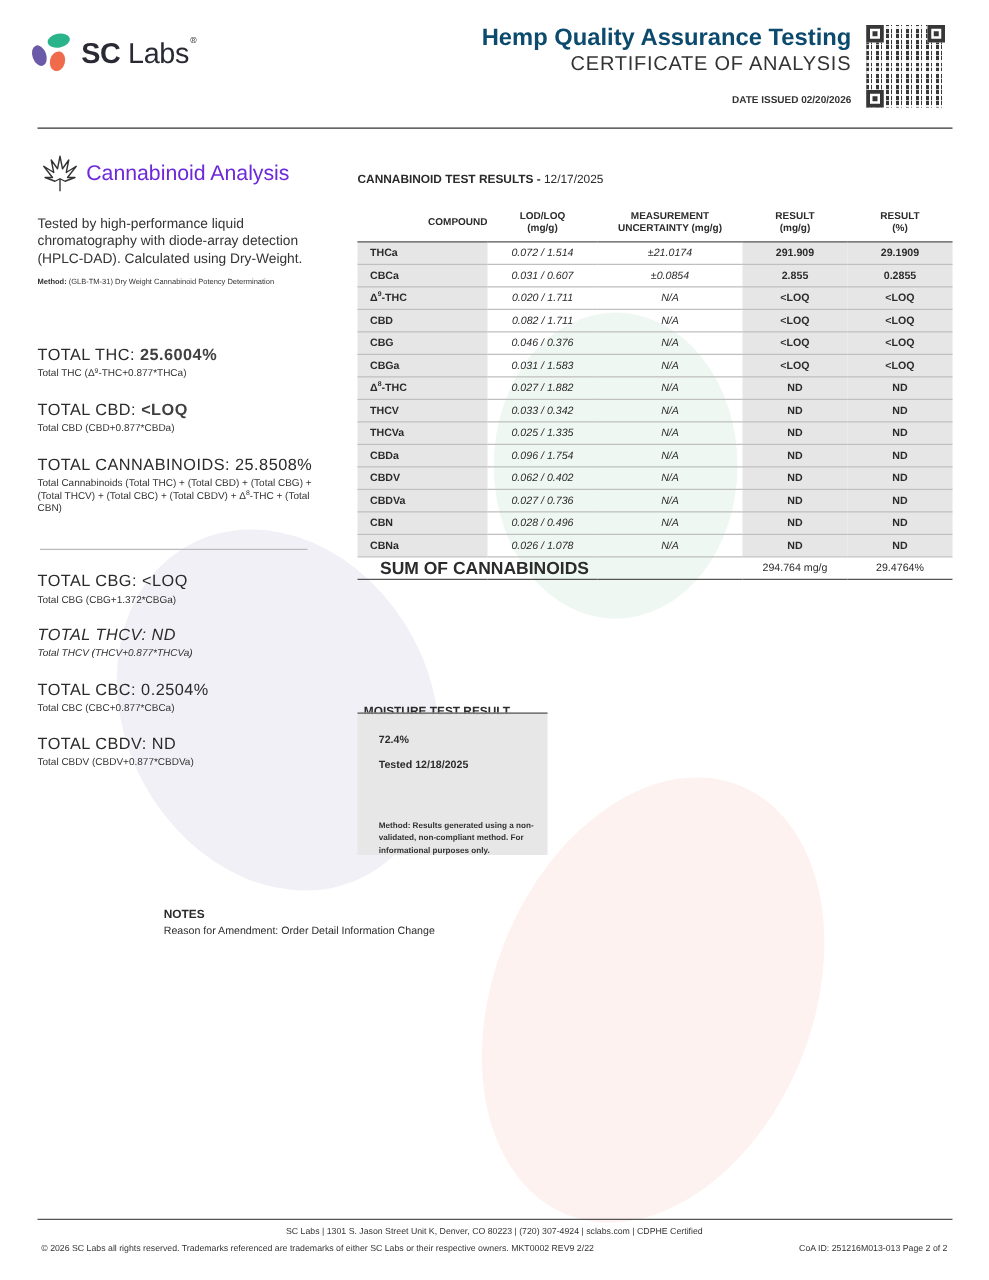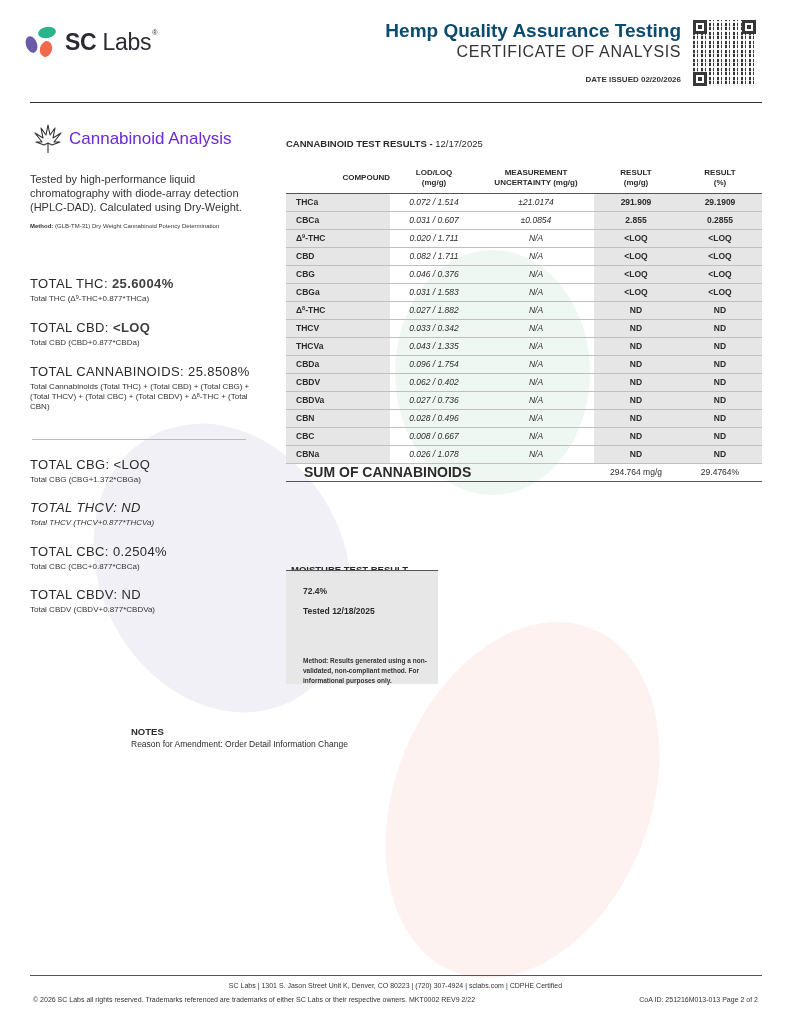--- a/index.html
+++ b/index.html
@@ -215,21 +215,21 @@
         </tr>
         <tr>
           <td class="c0"><span>THCV</span></td>
           <td class="c1">0.033 / 0.342</td>
           <td class="c2">N/A</td>
           <td class="c3">ND</td>
           <td class="c4">ND</td>
         </tr>
         <tr>
           <td class="c0"><span>THCVa</span></td>
-          <td class="c1">0.043 / 1.335</td>
+          <td class="c1">0.025 / 1.335</td>
           <td class="c2">N/A</td>
           <td class="c3">ND</td>
           <td class="c4">ND</td>
         </tr>
         <tr>
           <td class="c0"><span>CBDa</span></td>
           <td class="c1">0.096 / 1.754</td>
           <td class="c2">N/A</td>
           <td class="c3">ND</td>
           <td class="c4">ND</td>
@@ -244,27 +244,20 @@
         <tr>
           <td class="c0"><span>CBDVa</span></td>
           <td class="c1">0.027 / 0.736</td>
           <td class="c2">N/A</td>
           <td class="c3">ND</td>
           <td class="c4">ND</td>
         </tr>
         <tr>
           <td class="c0"><span>CBN</span></td>
           <td class="c1">0.028 / 0.496</td>
-          <td class="c2">N/A</td>
-          <td class="c3">ND</td>
-          <td class="c4">ND</td>
-        </tr>
-        <tr>
-          <td class="c0"><span>CBC</span></td>
-          <td class="c1">0.008 / 0.667</td>
           <td class="c2">N/A</td>
           <td class="c3">ND</td>
           <td class="c4">ND</td>
         </tr>
         <tr>
           <td class="c0"><span>CBNa</span></td>
           <td class="c1">0.026 / 1.078</td>
           <td class="c2">N/A</td>
           <td class="c3">ND</td>
           <td class="c4">ND</td>

